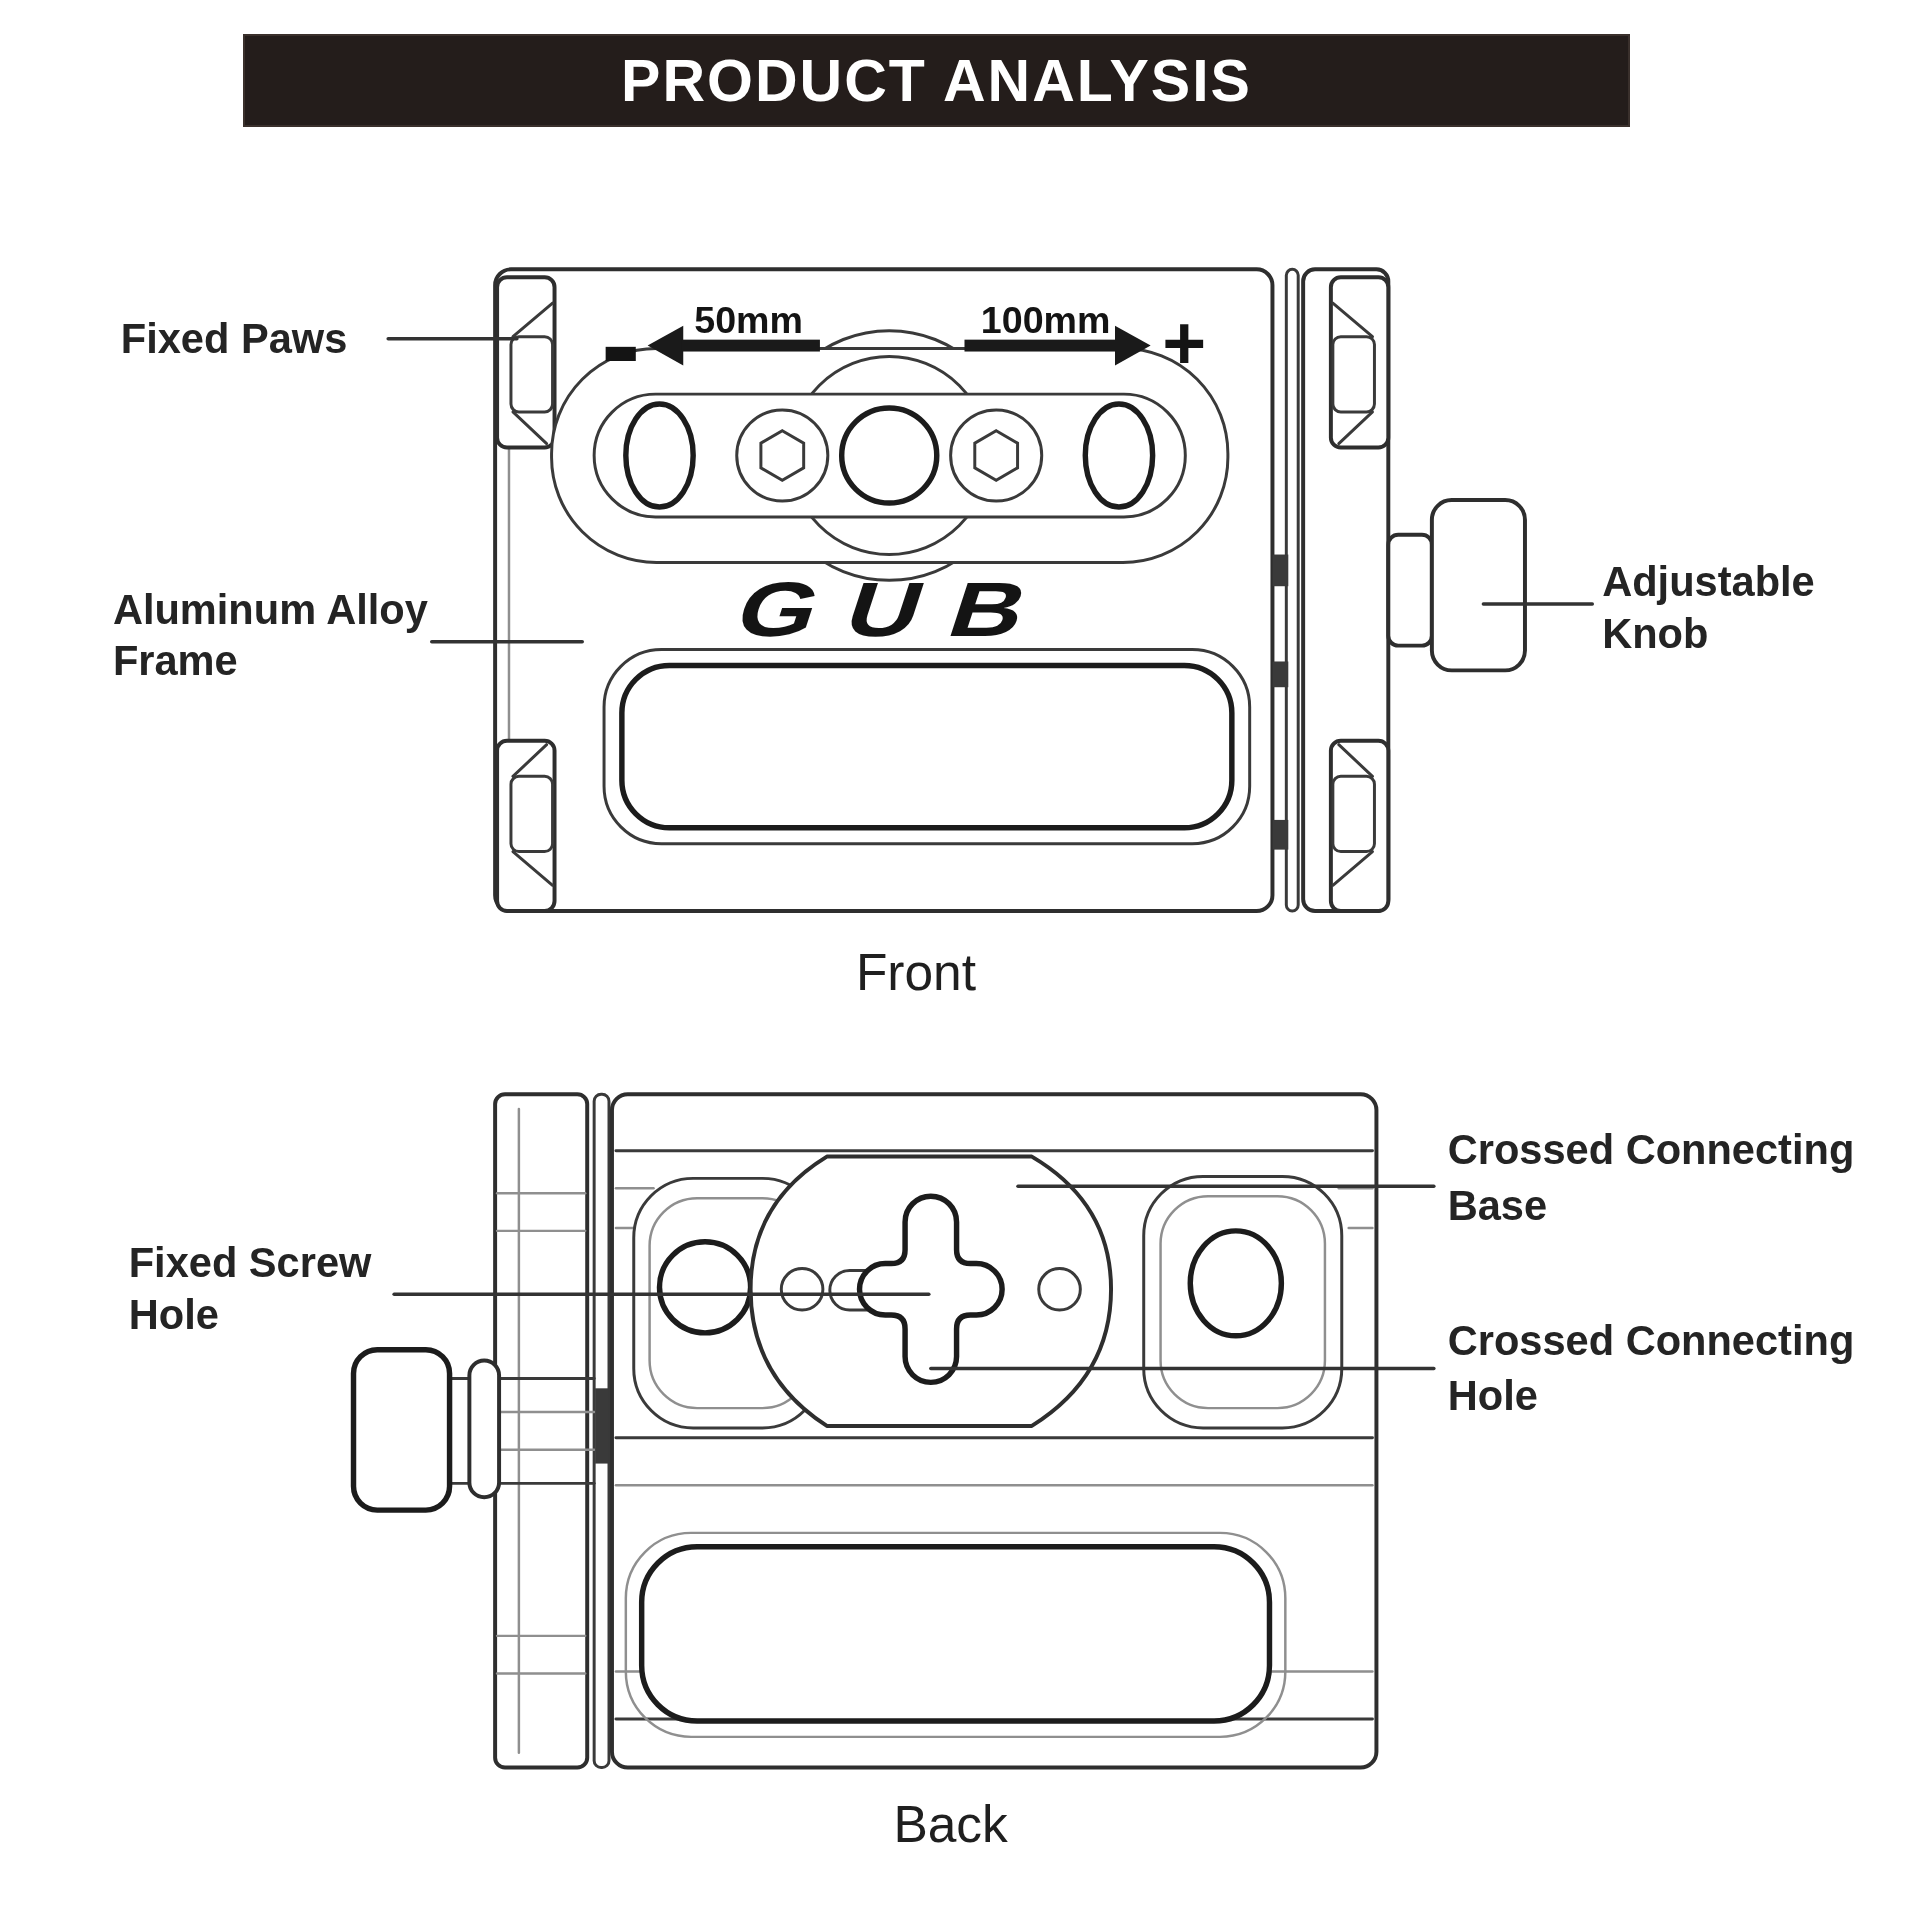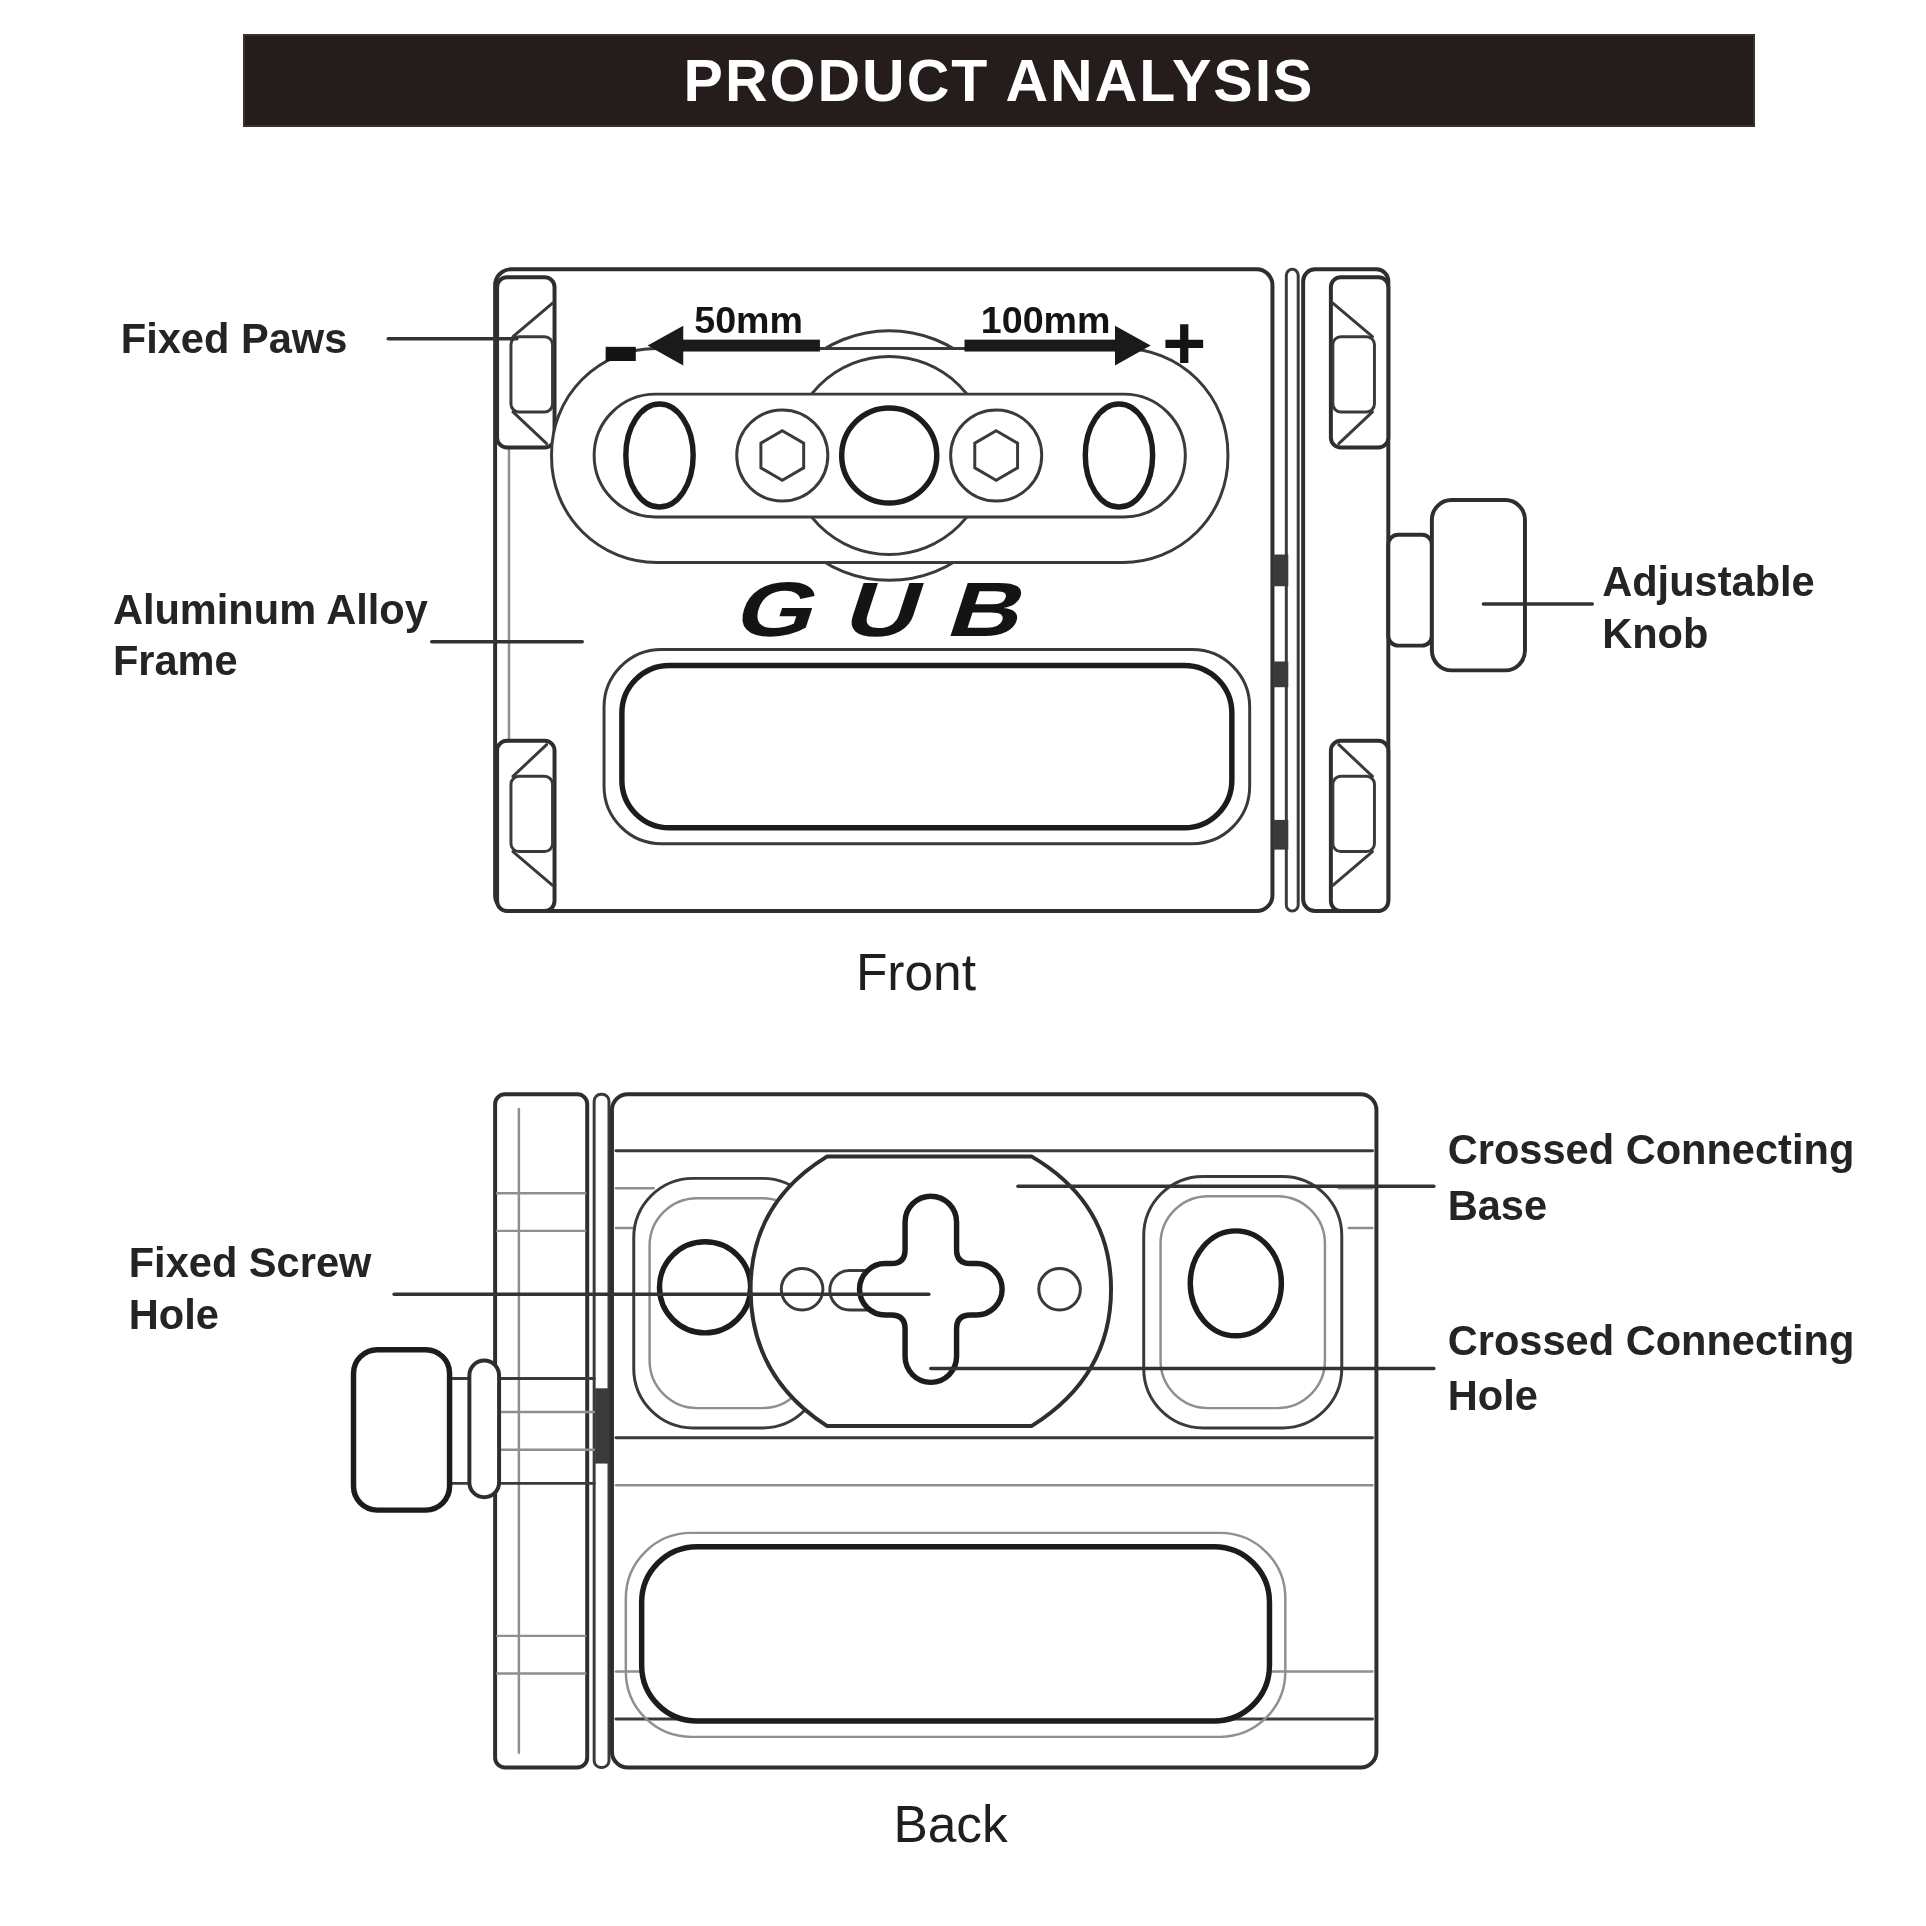--- a/index.html
+++ b/index.html
@@ -1,18 +1,18 @@
 <!DOCTYPE html>
 <html><head>
 <meta charset="utf-8">
 <style>
   html,body{margin:0;padding:0;background:#ffffff;}
   .canvas{position:relative;width:1927px;height:1927px;background:#ffffff;overflow:hidden;
           font-family:"Liberation Sans", sans-serif;}
-  .banner{position:absolute;left:243px;top:34px;width:1512px;height:93px;background:#241d1b;
+  .banner{position:absolute;left:243px;top:34px;width:1387px;height:93px;background:#241d1b;
           display:flex;align-items:center;justify-content:center;box-shadow:0 0 0 2px #3a302c inset;}
   .banner-title{color:#ffffff;font-size:59px;font-weight:bold;letter-spacing:2px;}
   svg{position:absolute;left:0;top:0;}
   .ln{fill:#ffffff;stroke:#2e2e2e;stroke-width:4;stroke-linejoin:round;}
   .thin{fill:#ffffff;stroke:#3a3a3a;stroke-width:3;}
   .thinnf{fill:none;stroke:#3a3a3a;stroke-width:3;stroke-linecap:round;}
   .soft{fill:none;stroke:#8f8f8f;stroke-width:2.5;stroke-linecap:round;}
   .boldln{fill:#ffffff;stroke:#1c1c1c;stroke-width:5.5;stroke-linejoin:round;}
   .leader{fill:none;stroke:#333333;stroke-width:3.5;stroke-linecap:round;}
   .lbl{font-family:"Liberation Sans",sans-serif;font-weight:bold;font-size:42px;fill:#242424;}

